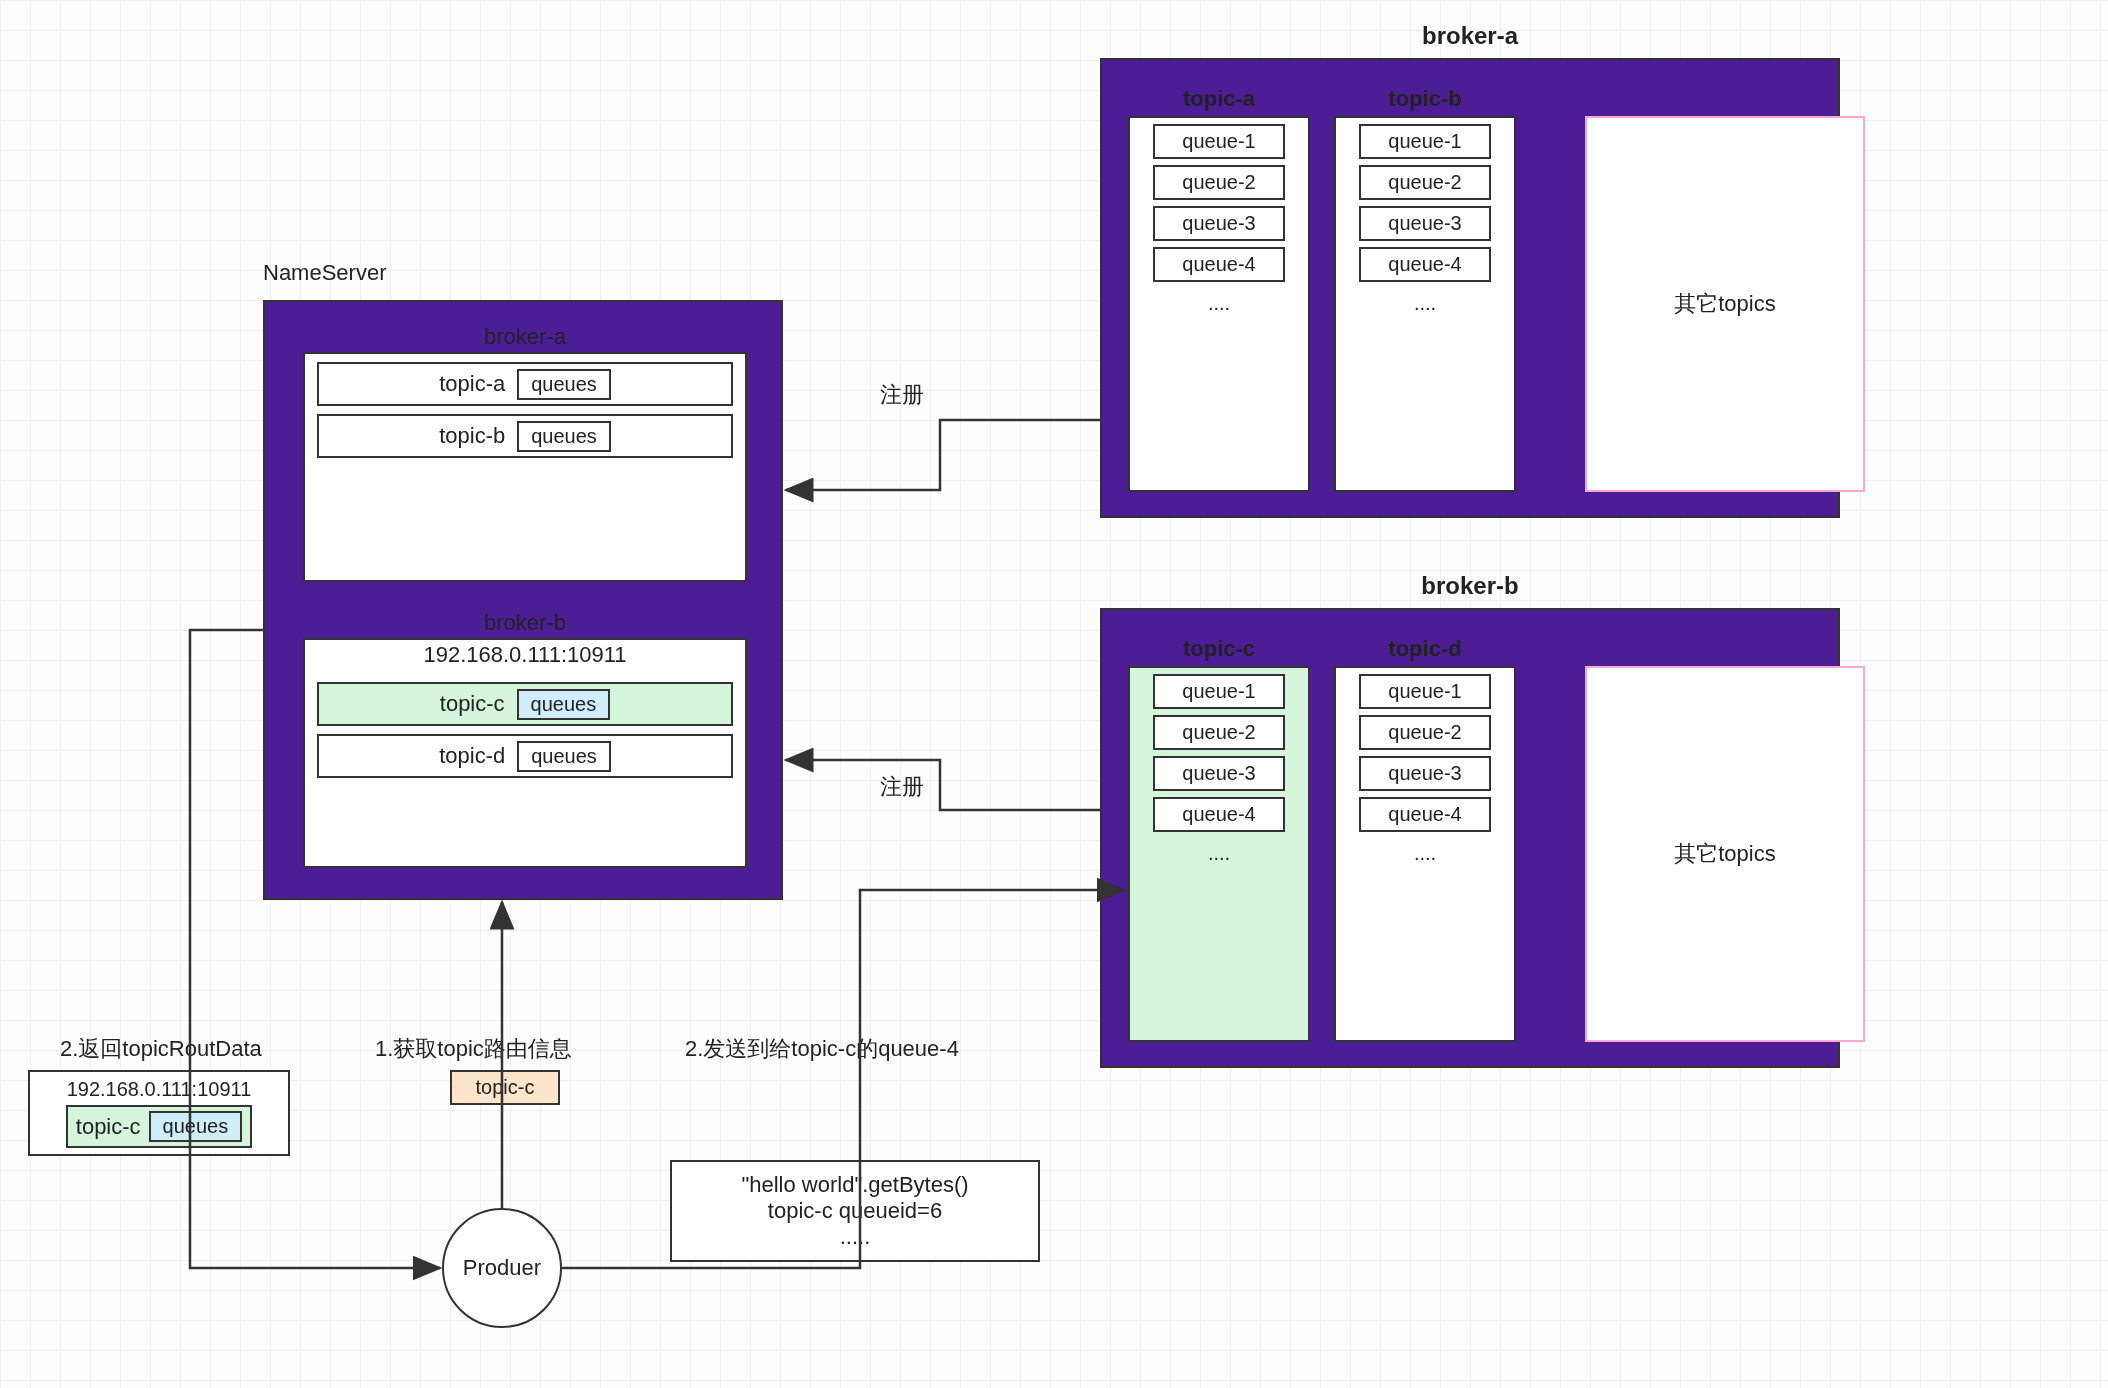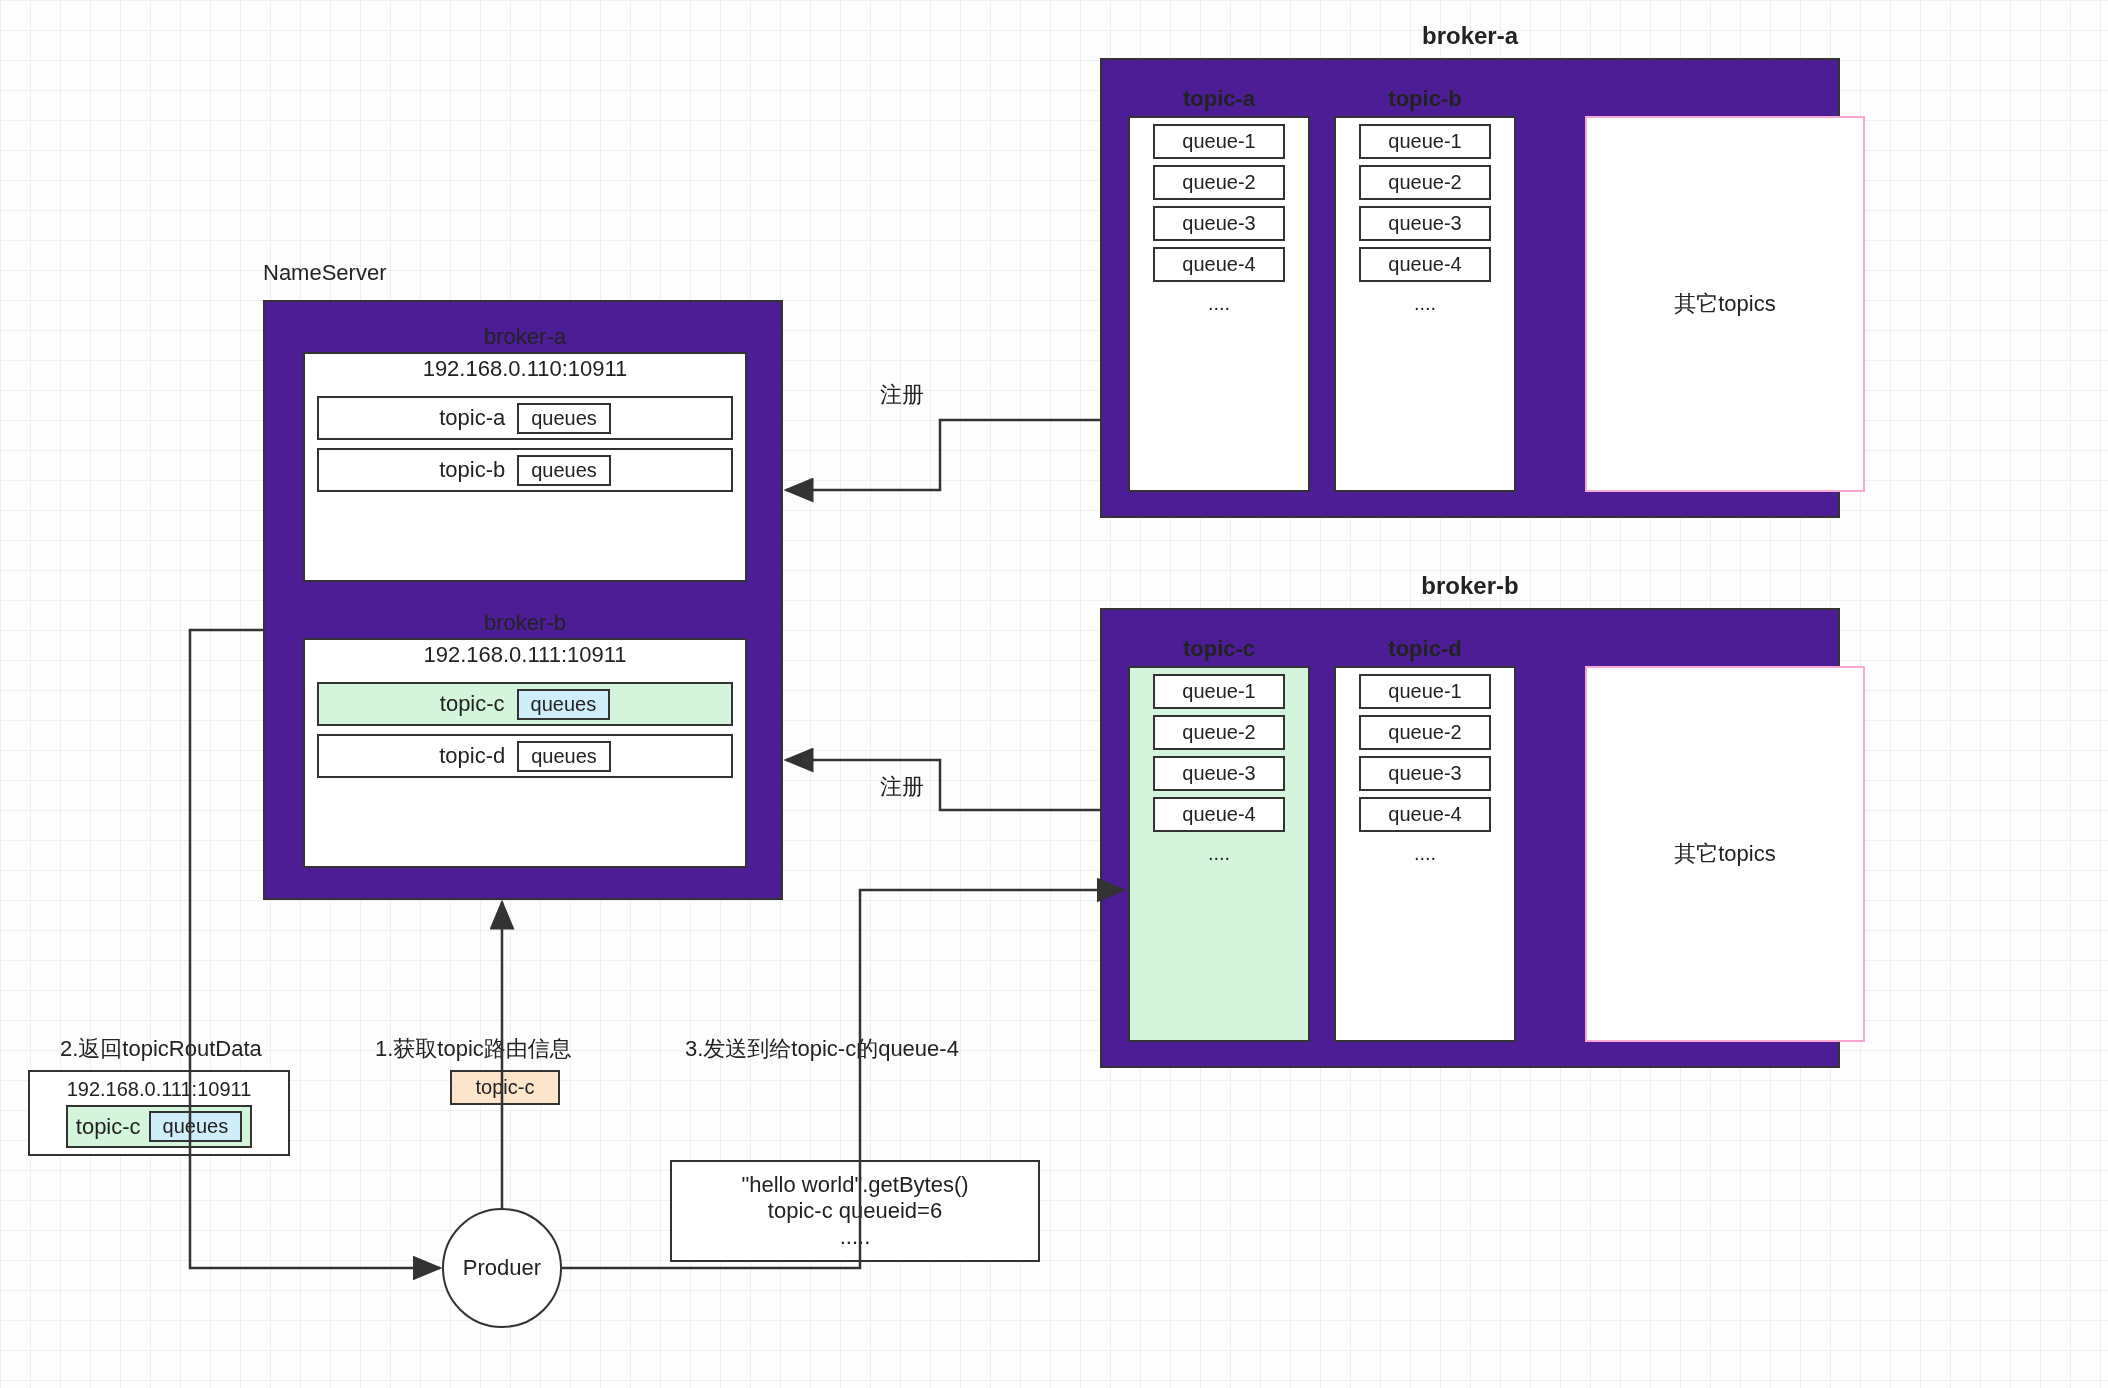--- a/index.html
+++ b/index.html
@@ -166,21 +166,20 @@
   }
 </style>
 </head>
 <body>
 
 <div class="label" style="left:263px; top:260px; width:520px;">NameServer</div>
 <div class="box" style="left:263px; top:300px; width:520px; height:600px;">
 
   <div class="ns-broker" style="left:38px; top:50px; width:444px; height:230px;">
     <div class="ns-broker-title" style="position:absolute; top:-36px; left:0; width:100%;">broker-a</div>
-    <div class="ns-ip">192.168.0.110:10911</div>
     <div class="ns-topic-row" style="width:416px;">
       <span class="ns-topic-label">topic-a</span>
       <span class="queues-badge">queues</span>
     </div>
     <div class="ns-topic-row" style="width:416px;">
       <span class="ns-topic-label">topic-b</span>
       <span class="queues-badge">queues</span>
     </div>
   </div>
 
@@ -256,21 +255,21 @@
 
 <div class="label" style="left:60px; top:1034px; width:260px;">2.返回topicRoutData</div>
 <div class="return-box" style="left:28px; top:1070px; width:262px;">
   <div class="return-ip">192.168.0.111:10911</div>
   <div class="return-row">
     <span>topic-c</span>
     <span class="queues-badge highlight-blue">queues</span>
   </div>
 </div>
 
-<div class="label" style="left:685px; top:1034px; width:370px; text-align:left;">3.发送到给topic-c的queue-4</div>
+<div class="label" style="left:685px; top:1034px; width:370px; text-align:left;">2.发送到给topic-c的queue-4</div>
 
 <div class="msg-box" style="left:670px; top:1160px; width:370px;">
   <div>"hello world".getBytes()</div>
   <div>topic-c    queueid=6</div>
   <div>.....</div>
 </div>
 
 <svg class="arrows">
   <defs>
     <marker id="arrowhead" markerWidth="12" markerHeight="10" refX="11" refY="5" orient="auto">

